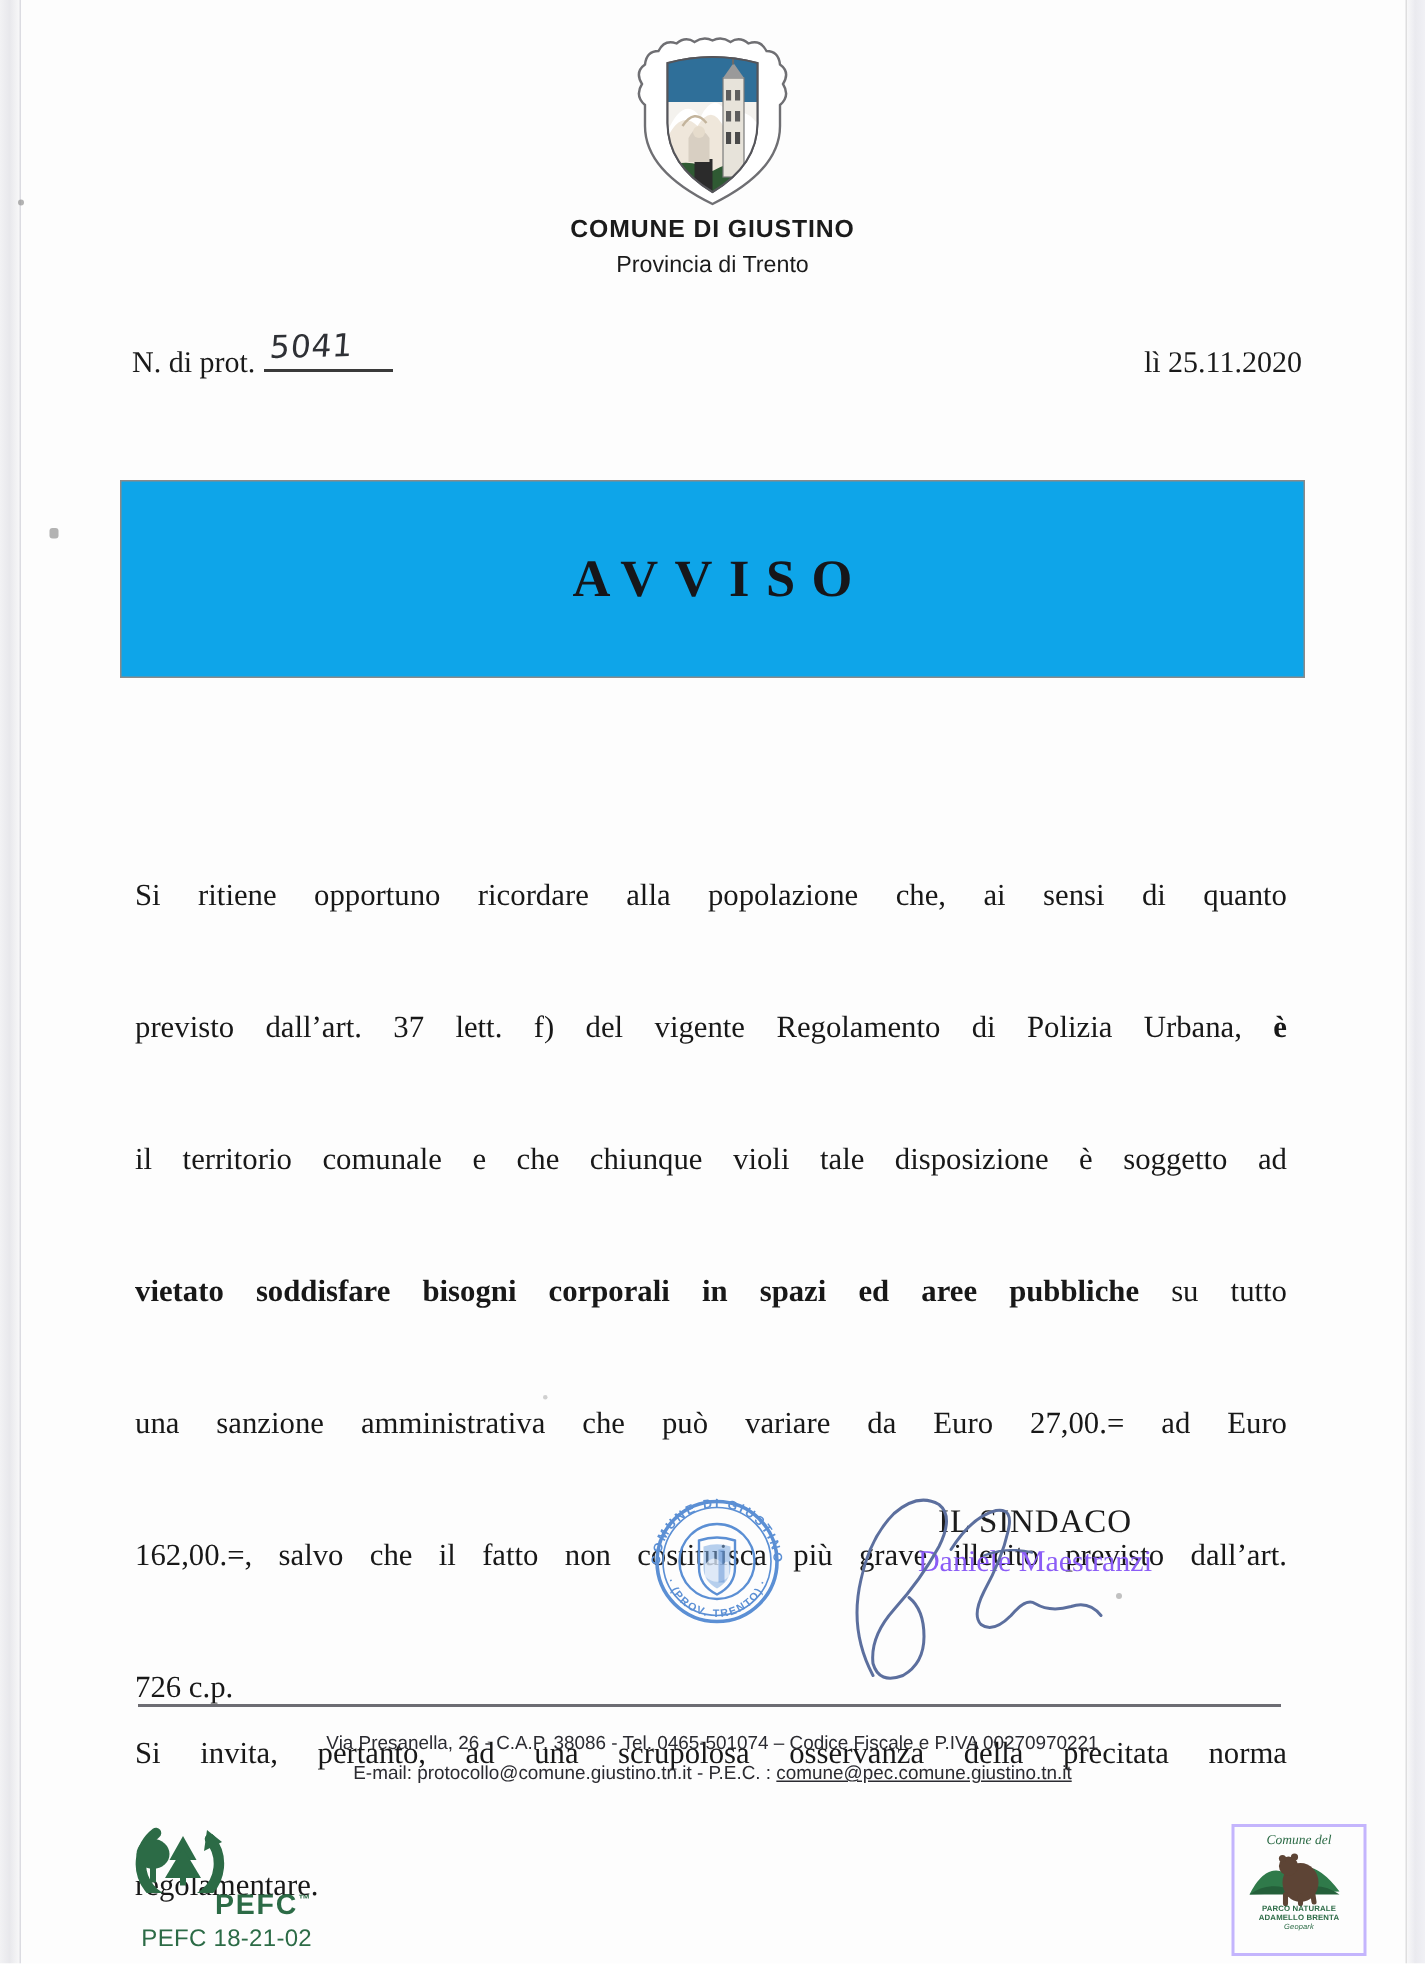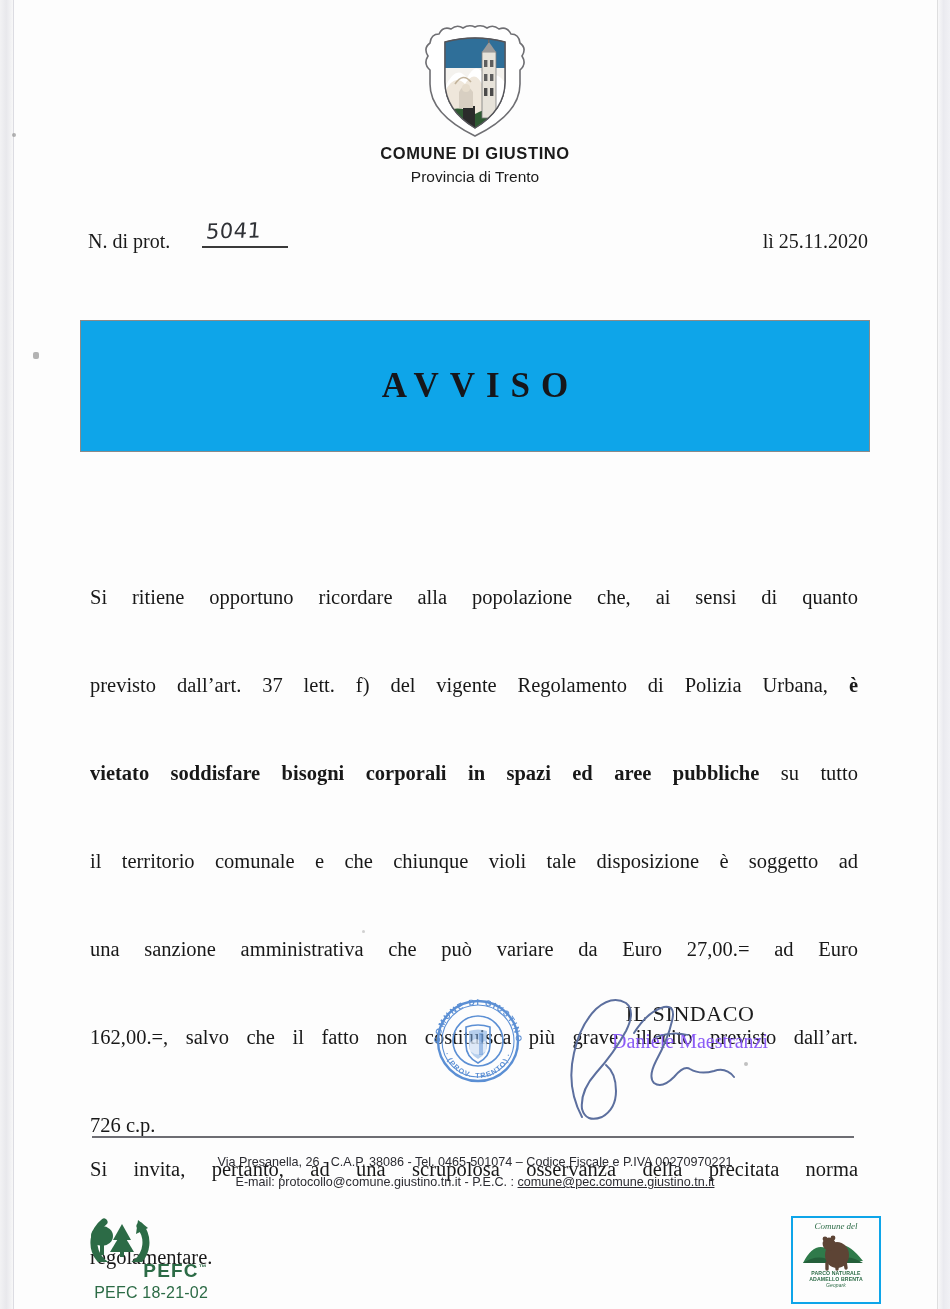--- a/index.html
+++ b/index.html
@@ -83,21 +83,21 @@
 
   
   .prot-row {
     position: absolute;
     left: 88px; right: 82px; top: 222px;
     display: flex;
     justify-content: space-between;
     align-items: baseline;
     font-size: 20px;
   }
-  .prot-left { display: flex; align-items: baseline; white-space: nowrap; gap: 26px; }
+  .prot-left { display: flex; align-items: baseline; white-space: nowrap; }
   .prot-label { font-size: 20px; }
   .prot-value-box {
     position: relative;
     display: inline-block;
     width: 86px;
     margin-left: 6px;
     border-bottom: 2px solid #3a3a3a;
     height: 24px;
   }
   .prot-handwritten {
@@ -266,25 +266,25 @@
     left: 62px; top: 47px;
     font-family: "Liberation Sans", sans-serif;
     font-size: 7.5px;
     font-weight: 700;
     color: #c03a2b;
     letter-spacing: .2px;
   }
 
   .logo-park {
     position: absolute;
-    left: 791px;
+    left: 821px;
     top: 4px;
     width: 86px;
     height: 84px;
-    border: 2px solid #0ea5e9;
+    border: 2px solid #c4b5fd;
     background: #fdfdfd;
   }
   .park-top {
     position: absolute;
     left: 0; right: 0; top: 3px;
     text-align: center;
     font-family: "Liberation Serif", serif;
     font-style: italic;
     font-size: 9px;
     color: #2c6b46;
@@ -373,22 +373,22 @@
   </div>
 
   <div class="avviso-box">
     <div class="avviso-text">AVVISO</div>
   </div>
 
   <div class="body-copy">
     <p class="para">
       <span class="ln-just">Si ritiene opportuno ricordare alla popolazione che, ai sensi di quanto</span>
       <span class="ln-just"><span>previsto dall’art. 37 lett. f) del vigente Regolamento di Polizia Urbana, </span><b class="strong">è</b></span>
+      <span class="ln-just">il territorio comunale e che chiunque violi tale disposizione è soggetto ad</span>
       <span class="ln-just"><b class="strong">vietato soddisfare bisogni corporali in spazi ed aree pubbliche</b><span> su tutto</span></span>
-      <span class="ln-just">il territorio comunale e che chiunque violi tale disposizione è soggetto ad</span>
       <span class="ln-just">una sanzione amministrativa che può variare da Euro 27,00.= ad Euro</span>
       <span class="ln-just">162,00.=, salvo che il fatto non costituisca più grave illecito previsto dall’art.</span>
       <span class="ln">726 c.p.</span>
     </p>
     <p class="para">
       <span class="ln-just">Si invita, pertanto, ad una scrupolosa osservanza della precitata norma</span>
       <span class="ln">regolamentare.</span>
     </p>
   </div>
 

